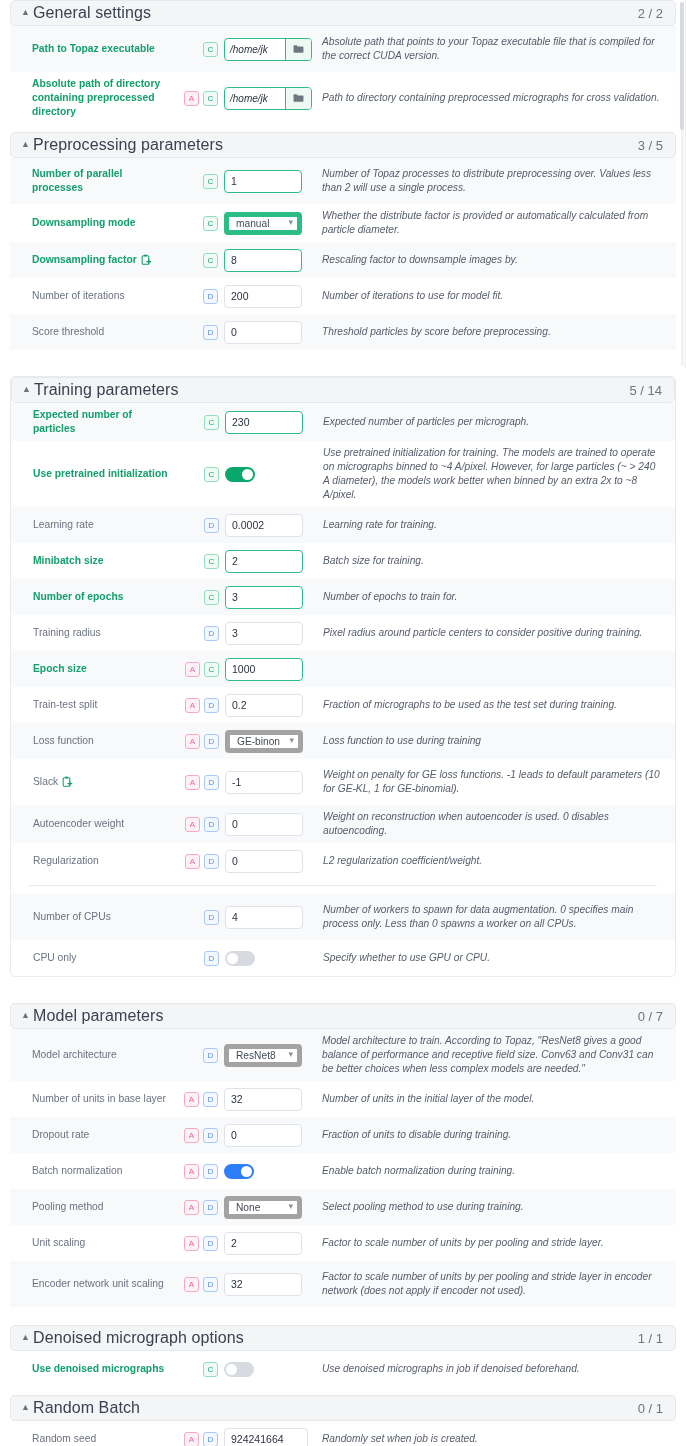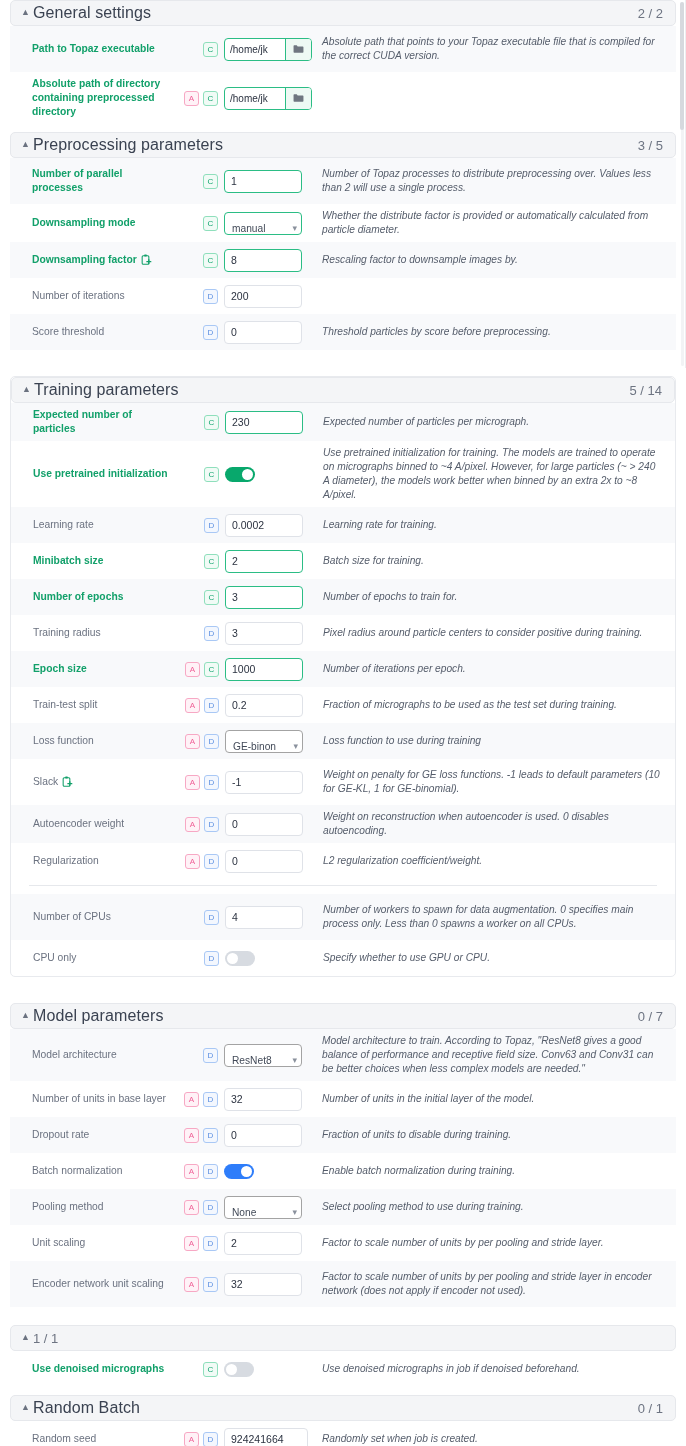--- a/index.html
+++ b/index.html
@@ -128,42 +128,43 @@
     line-height: 21px;
     font-family: "Liberation Sans", sans-serif;
     display: flex;
     align-items: center;
   }
   .inp.active { border-color: #2bbd85; }
 
   .sel {
     width: 78px;
     height: 23px;
-    border: 1px solid #a3a3a3;
+    border: 5px solid #a3a3a3;
     border-radius: 4px;
     background: #fff;
     font-size: 10.2px;
     color: #424a58;
     padding: 0 4px 0 7px;
     display: flex;
-    align-items: flex-end;
+    align-items: center;
     justify-content: space-between;
   }
   .sel.active { border-color: #2bbd85; }
   .sel .cv { color: #8a919d; font-size: 9px; transform: translateY(-1px); }
 
   
   .pathfield {
     display: flex;
     width: 88px;
     height: 23px;
     border: 1px solid #2bbd85;
     border-radius: 4px;
     overflow: hidden;
     background: #fff;
+    font-style: italic;
   }
   .pathfield .pv {
     flex: 1;
     font-size: 10px;
     color: #2b3240;
     line-height: 21px;
     padding: 0 5px;
     white-space: nowrap;
     overflow: hidden;
   }
@@ -286,20 +287,21 @@
           <div class="ctrl">
             <div class="pathfield">
               <span class="pv">/home/jk</span>
               <span class="fbtn">
                 <svg viewBox="0 0 16 13" width="11" height="10" aria-hidden="true">
                   <path d="M0.8 2.2a1 1 0 0 1 1-1h3.6l1.4 1.6h7.4a1 1 0 0 1 1 1v7.2a1 1 0 0 1-1 1H1.8a1 1 0 0 1-1-1z" fill="#6f7680"></path>
                 </svg>
               </span>
             </div>
           </div>
+          <div class="help">Path to directory containing preprocessed micrographs for cross validation.</div>
         </div>
       </div>
     </div>
     <div class="panel">
       <div class="sec-head">
         <span class="chev">▲</span>
         <span class="sec-title">Preprocessing parameters</span>
         <span class="sec-count">3 / 5</span>
       </div>
       <div class="rows">
@@ -350,20 +352,21 @@
         <div class="row">
           <div class="r-label">
             <span class="ltext">Number of iterations</span>
           </div>
           <div class="badges">
             <span class="badge d">D</span>
           </div>
           <div class="ctrl">
             <div class="inp">200</div>
           </div>
+          <div class="help">Number of iterations to use for model fit.</div>
         </div>
         <div class="row alt">
           <div class="r-label">
             <span class="ltext">Score threshold</span>
           </div>
           <div class="badges">
             <span class="badge d">D</span>
           </div>
           <div class="ctrl">
             <div class="inp">0</div>
@@ -458,21 +461,20 @@
           <div class="r-label green">
             <span class="ltext">Epoch size</span>
           </div>
           <div class="badges">
             <span class="badge a">A</span>
             <span class="badge c">C</span>
           </div>
           <div class="ctrl">
             <div class="inp active">1000</div>
           </div>
-          <div class="help">Number of iterations per epoch.</div>
         </div>
         <div class="row">
           <div class="r-label">
             <span class="ltext">Train-test split</span>
           </div>
           <div class="badges">
             <span class="badge a">A</span>
             <span class="badge d">D</span>
           </div>
           <div class="ctrl">
@@ -674,20 +676,21 @@
             <div class="inp">32</div>
           </div>
           <div class="help">Factor to scale number of units by per pooling and stride layer in encoder network (does not apply if encoder not used).</div>
         </div>
       </div>
     </div>
     <div class="gap"></div>
     <div class="panel">
       <div class="sec-head">
         <span class="chev">▲</span>
+        <span class="sec-title">Denoised micrograph options</span>
         <span class="sec-count">1 / 1</span>
       </div>
       <div class="rows">
         <div class="row">
           <div class="r-label green">
             <span class="ltext">Use denoised micrographs</span>
           </div>
           <div class="badges">
             <span class="badge c">C</span>
           </div>

